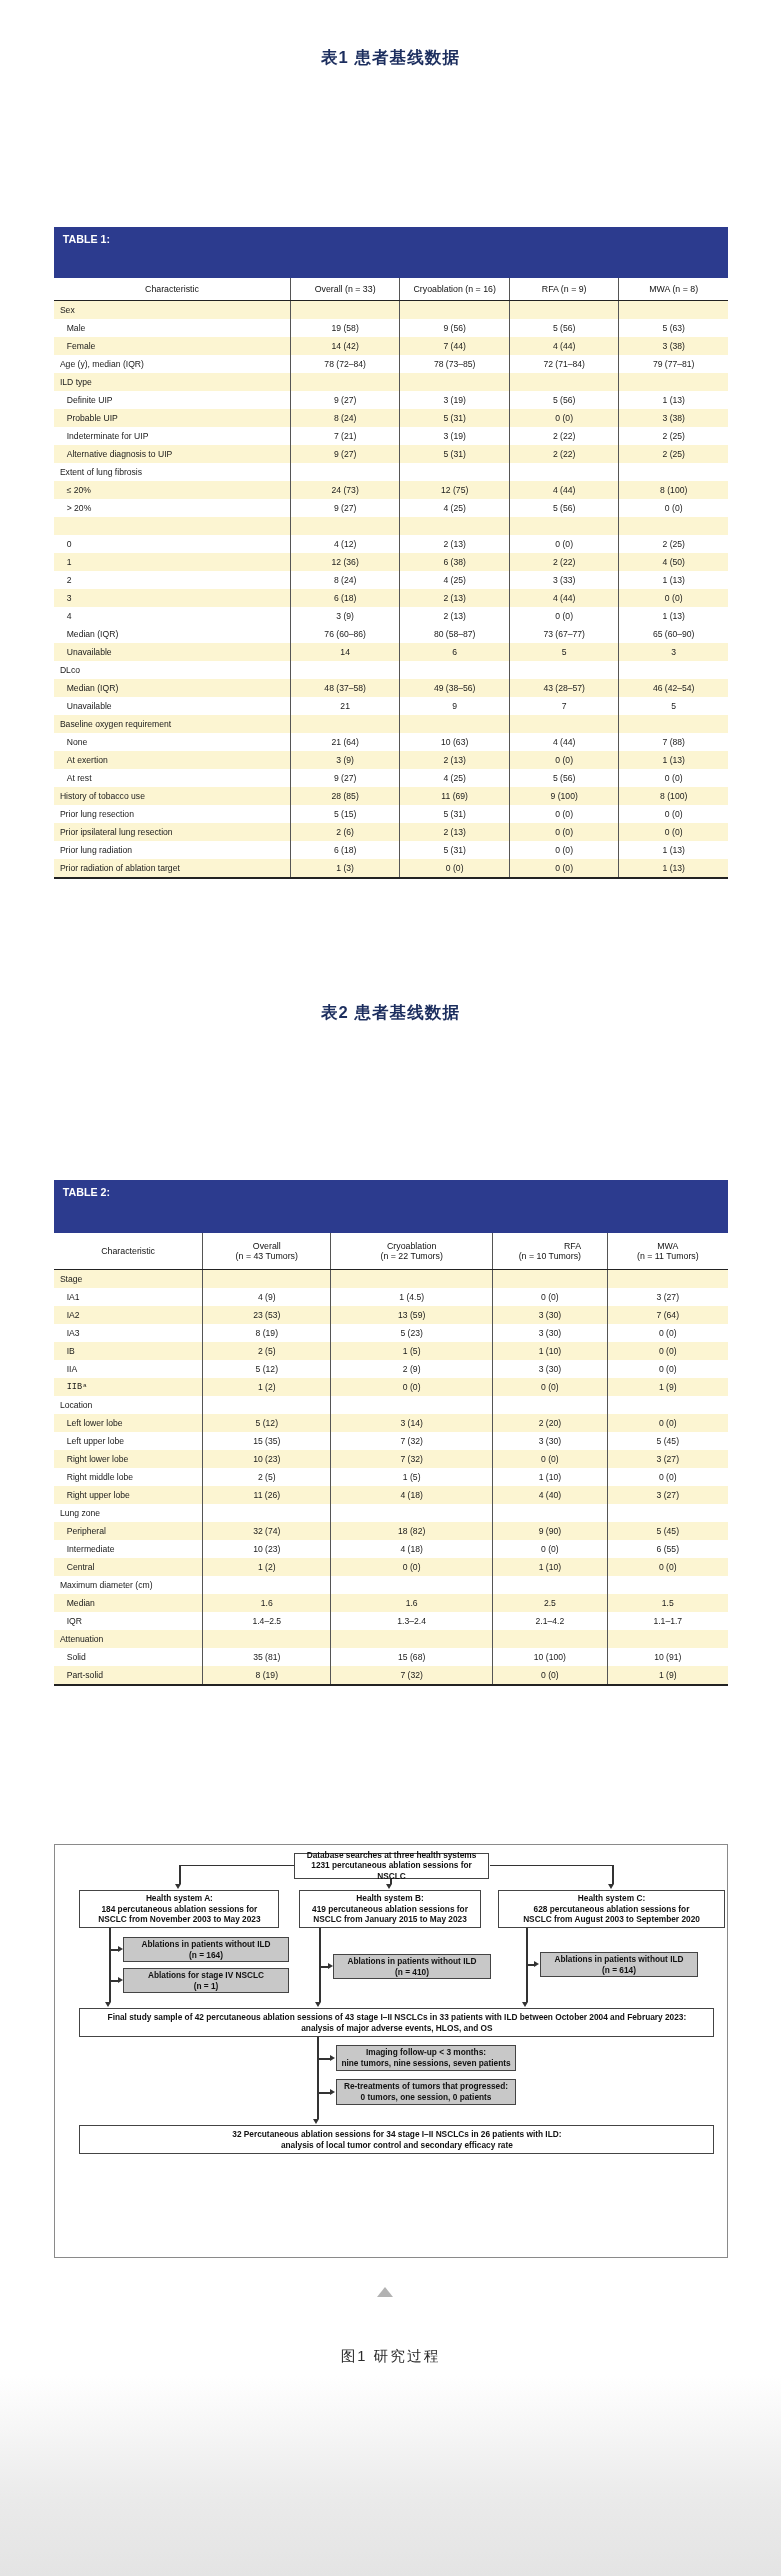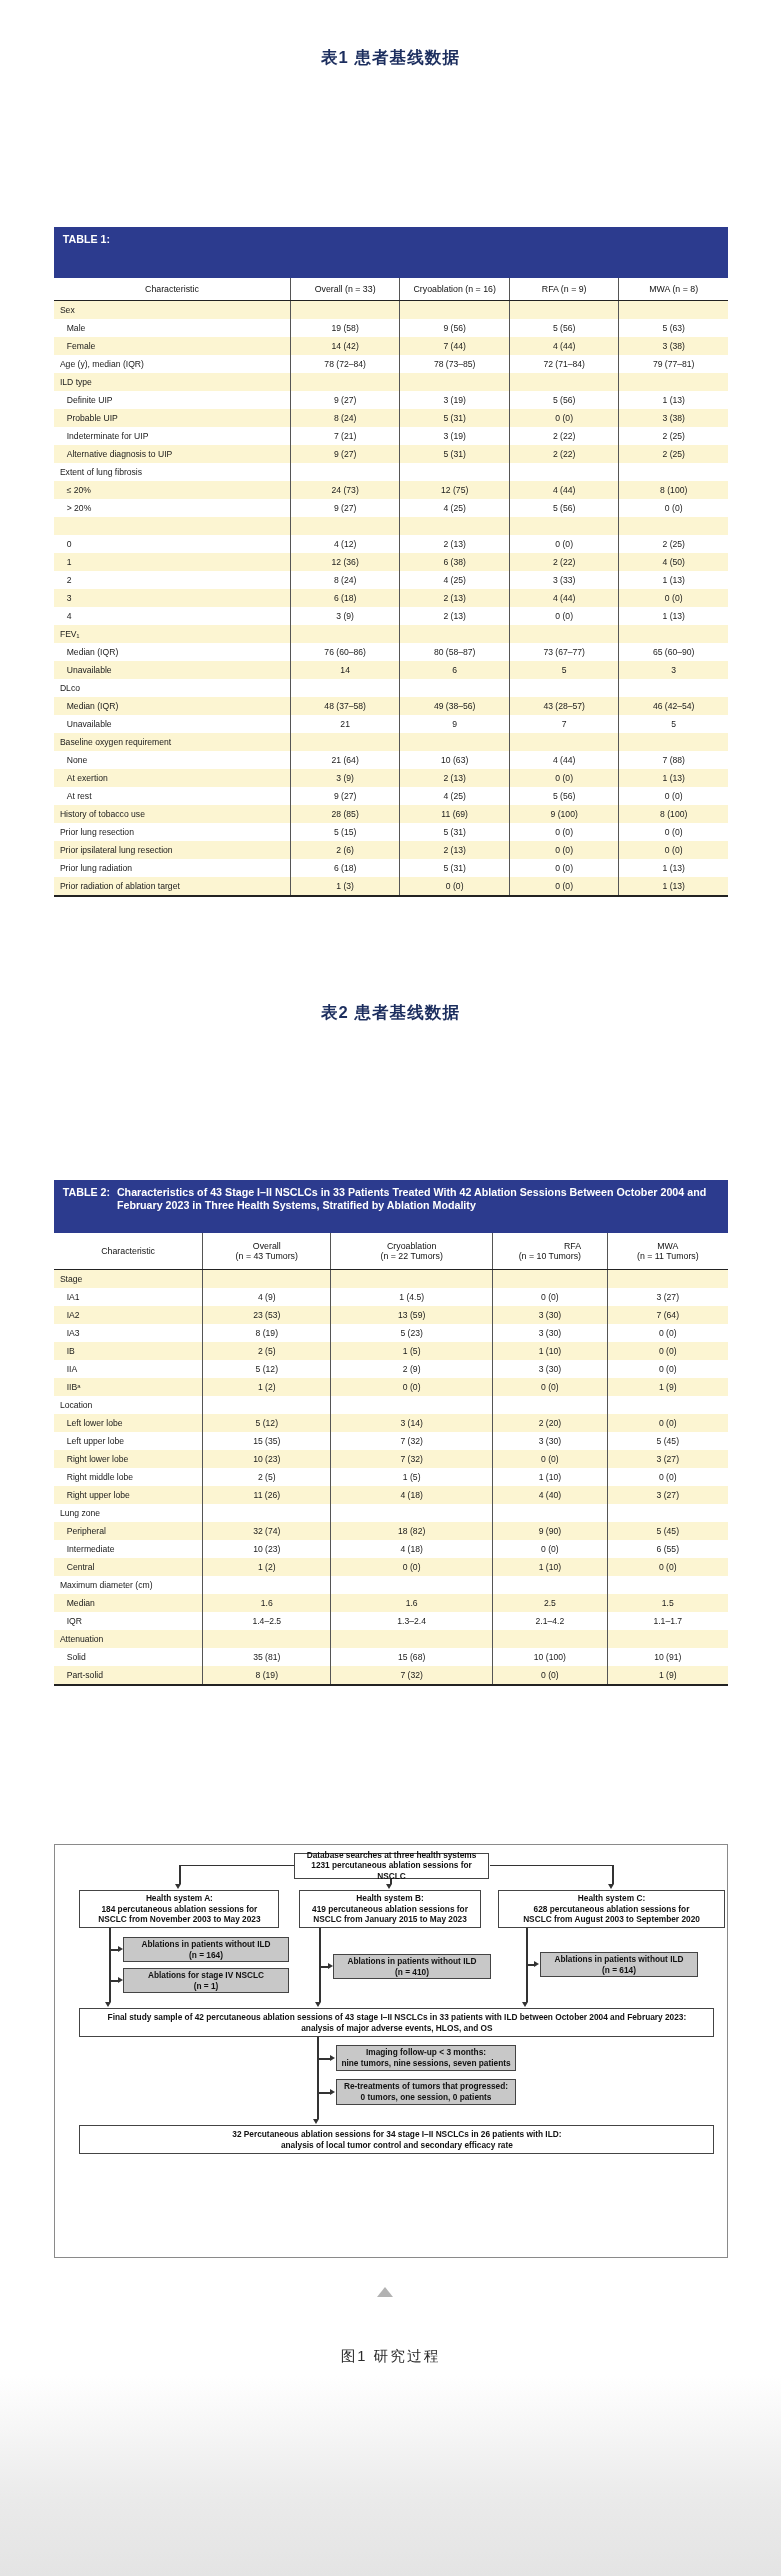--- a/index.html
+++ b/index.html
@@ -209,27 +209,20 @@
           <div class="t-cell t-cell-data" style="width: 16.25%;">4 (44)</div>
           <div class="t-cell t-cell-data" style="width: 16.25%;">0 (0)</div>
         </div>
         <div class="t-row t-row-even">
           <div class="t-cell t-cell-char t-indent" style="width: 35%;">4</div>
           <div class="t-cell t-cell-data" style="width: 16.25%;">3 (9)</div>
           <div class="t-cell t-cell-data" style="width: 16.25%;">2 (13)</div>
           <div class="t-cell t-cell-data" style="width: 16.25%;">0 (0)</div>
           <div class="t-cell t-cell-data" style="width: 16.25%;">1 (13)</div>
         </div>
-        <div class="t-row t-row-odd">
-          <div class="t-cell t-cell-char" style="width: 35%;">FEV₁</div>
-          <div class="t-cell t-cell-data" style="width: 16.25%;"></div>
-          <div class="t-cell t-cell-data" style="width: 16.25%;"></div>
-          <div class="t-cell t-cell-data" style="width: 16.25%;"></div>
-          <div class="t-cell t-cell-data" style="width: 16.25%;"></div>
-        </div>
         <div class="t-row t-row-even">
           <div class="t-cell t-cell-char t-indent" style="width: 35%;">Median (IQR)</div>
           <div class="t-cell t-cell-data" style="width: 16.25%;">76 (60–86)</div>
           <div class="t-cell t-cell-data" style="width: 16.25%;">80 (58–87)</div>
           <div class="t-cell t-cell-data" style="width: 16.25%;">73 (67–77)</div>
           <div class="t-cell t-cell-data" style="width: 16.25%;">65 (60–90)</div>
         </div>
         <div class="t-row t-row-odd">
           <div class="t-cell t-cell-char t-indent" style="width: 35%;">Unavailable</div>
           <div class="t-cell t-cell-data" style="width: 16.25%;">14</div>
@@ -322,21 +315,20 @@
           <div class="t-cell t-cell-data" style="width: 16.25%;">1 (13)</div>
         </div>
       </div>
   </div>
 
   <div class="zh-heading" id="heading2">表2  患者基线数据</div>
 
   <div class="ajr-table" id="table2">
     <div class="t-bar">
       <span class="t-bar-label">TABLE 2:</span>
-      <span class="t-bar-title">Characteristics of 43 Stage I–II NSCLCs in 33 Patients Treated With 42 Ablation Sessions Between October 2004 and February 2023 in Three Health Systems, Stratified by Ablation Modality</span>
     </div>
     <div class="t-cols">
         <div class="t-col t-col-char" style="width: 22%;">Characteristic</div>
         <div class="t-col t-col-data" style="width: 19%;">Overall
 (n = 43 Tumors)</div>
         <div class="t-col t-col-data" style="width: 24%;">Cryoablation
 (n = 22 Tumors)</div>
         <div class="t-col t-col-data" style="width: 17%; text-align: right;">RFA
 (n = 10 Tumors)</div>
         <div class="t-col t-col-data" style="width: 18%;">MWA
@@ -379,21 +371,21 @@
           <div class="t-cell t-cell-data" style="width: 18%;">0 (0)</div>
         </div>
         <div class="t-row t-row-even">
           <div class="t-cell t-cell-char t-indent" style="width: 22%;">IIA</div>
           <div class="t-cell t-cell-data" style="width: 19%;">5 (12)</div>
           <div class="t-cell t-cell-data" style="width: 24%;">2 (9)</div>
           <div class="t-cell t-cell-data" style="width: 17%;">3 (30)</div>
           <div class="t-cell t-cell-data" style="width: 18%;">0 (0)</div>
         </div>
         <div class="t-row t-row-odd">
-          <div class="t-cell t-cell-char t-indent" style="width: 22%;">IIBᵃ</div>
+          <div class="t-cell t-cell-char t-indent" style="width: 22%; font-family: Liberation Mono, monospace;">IIBᵃ</div>
           <div class="t-cell t-cell-data" style="width: 19%;">1 (2)</div>
           <div class="t-cell t-cell-data" style="width: 24%;">0 (0)</div>
           <div class="t-cell t-cell-data" style="width: 17%;">0 (0)</div>
           <div class="t-cell t-cell-data" style="width: 18%;">1 (9)</div>
         </div>
         <div class="t-row t-row-even">
           <div class="t-cell t-cell-char" style="width: 22%;">Location</div>
           <div class="t-cell t-cell-data" style="width: 19%;"></div>
           <div class="t-cell t-cell-data" style="width: 24%;"></div>
           <div class="t-cell t-cell-data" style="width: 17%;"></div>

